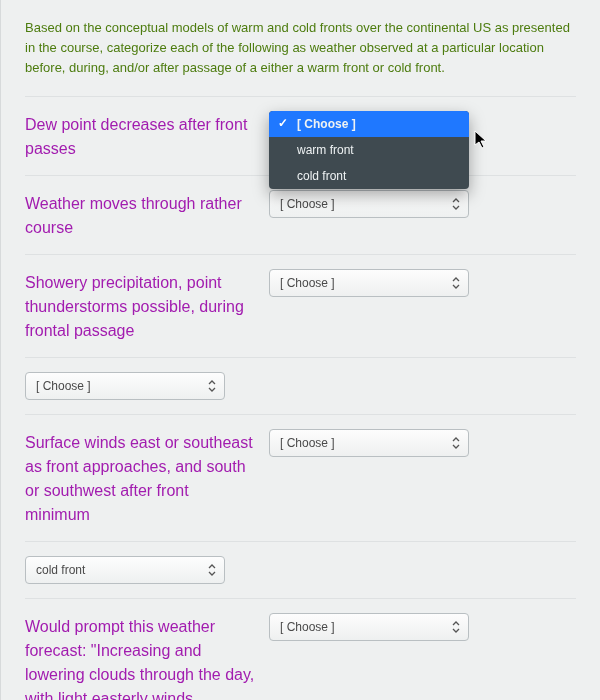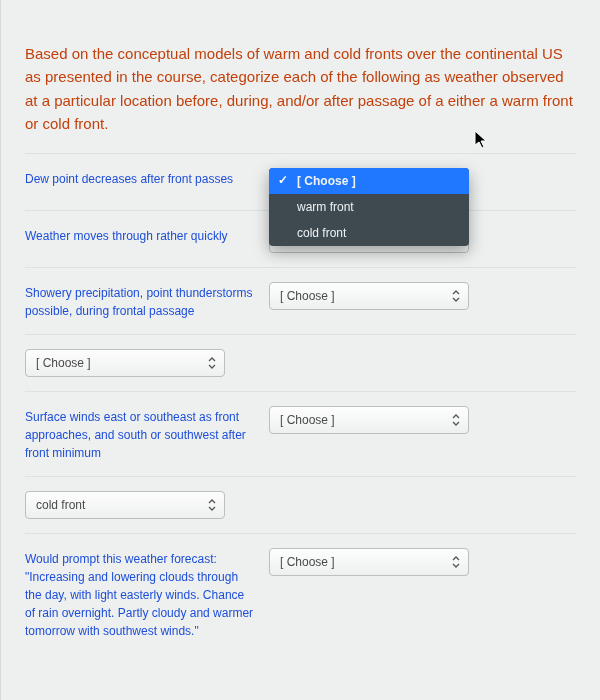--- a/index.html
+++ b/index.html
@@ -13,39 +13,38 @@
     font-size: 12.5px;
     overflow: hidden;
     position: relative;
   }
   .page {
     border-left: 1px solid #d7dadb;
     min-height: 700px;
     padding: 18px 24px 10px 24px;
   }
   .question-stem {
-    font-size: 15px;
+    font-size: 13px;
     line-height: 1.55;
-    color: #c2410c;
+    color: #4d7c0f;
     margin-bottom: 18px;
-    margin-top: 24px;
   }
   .row {
     display: flex;
     align-items: flex-start;
     border-top: 1px solid #dee1e2;
     padding: 14px 0 14px 0;
     gap: 14px;
   }
   .row:last-child { padding-bottom: 0; }
   .prompt {
     flex: 0 0 230px;
-    font-size: 12px;
+    font-size: 16px;
     line-height: 1.5;
-    color: #1d4ed8;
+    color: #a21caf;
     padding-top: 2px;
   }
   .selector-cell {
     flex: 1 1 auto;
     position: relative;
   }
   .selector {
     width: 200px;
     height: 28px;
     border: 1px solid #b9bfc2;
@@ -125,21 +124,21 @@
       <div class="dropdown">
         <div class="opt selected">[ Choose ]</div>
         <div class="opt">warm front</div>
         <div class="opt">cold front</div>
       </div>
     </div>
   </div>
 
 
   <div class="row">
-    <div class="prompt">Weather moves through rather quickly</div>
+    <div class="prompt">Weather moves through rather course</div>
     <div class="selector-cell">
       <div class="selector">
         <span>[ Choose ]</span>
         <span class="spin">
             <svg width="8" height="12" viewBox="0 0 8 12">
               <path d="M1 4 L4 1 L7 4" fill="none" stroke="#555" stroke-width="1.3"></path>
               <path d="M1 8 L4 11 L7 8" fill="none" stroke="#555" stroke-width="1.3"></path>
             </svg>
           </span>
       </div>

